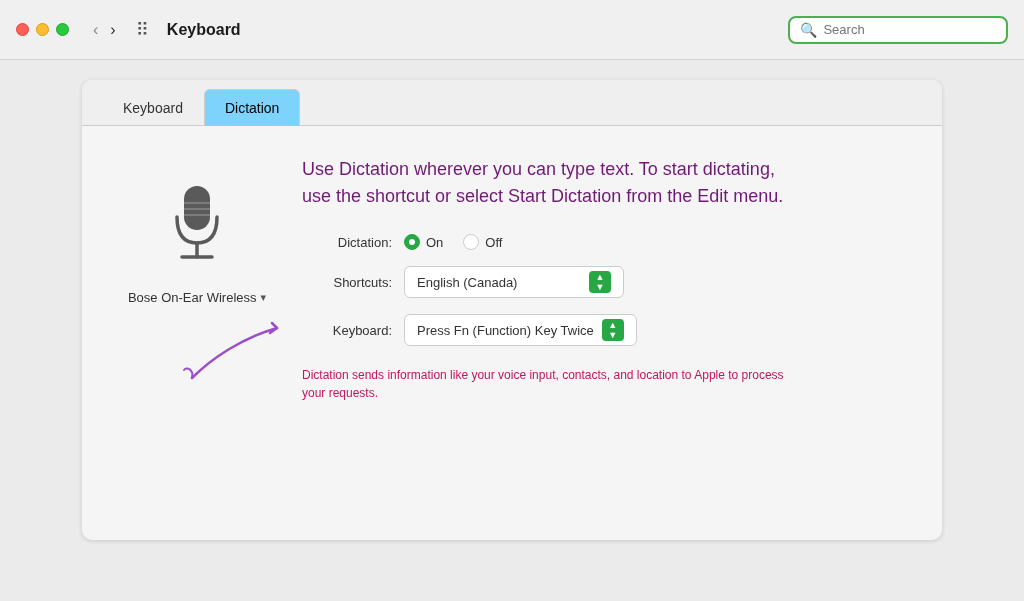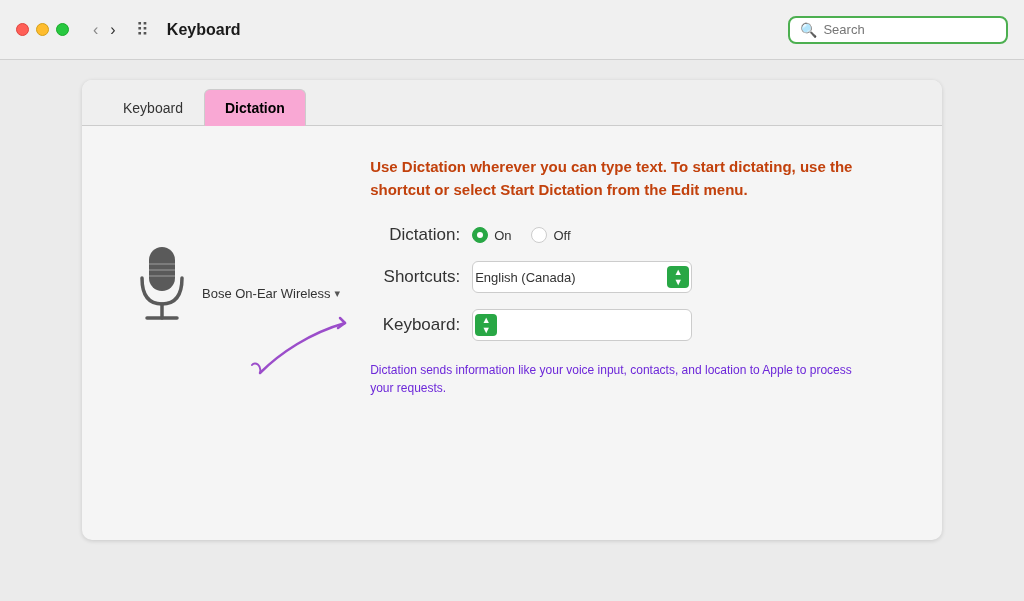--- a/index.html
+++ b/index.html
@@ -117,37 +117,37 @@
       cursor: pointer;
       border: 1px solid transparent;
       border-bottom: none;
       border-radius: 6px 6px 0 0;
       margin-top: 8px;
       background: transparent;
       position: relative;
       bottom: -1px;
     }
     .tab.active {
-      background: #f9a8d4;
+      background: #7dd3fc;
       border-color: #ccc;
-      font-weight: 700;
+      font-weight: 400;
       color: #000;
     }
 
     
     .panel-content {
       padding: 30px 40px;
       display: flex;
       gap: 30px;
     }
 
     
     .mic-section {
       display: flex;
-      flex-direction: row;
+      flex-direction: column;
       align-items: center;
       min-width: 150px;
       padding-top: 20px;
       position: relative;
     }
 
     .mic-icon {
       width: 80px;
       height: 100px;
       display: flex;
@@ -165,36 +165,35 @@
       cursor: pointer;
     }
     .mic-device-chevron { font-size: 11px; color: #555; }
 
     
     .settings-section {
       flex: 1;
     }
 
     .description-text {
-      font-size: 15px;
-      color: #c2410c;
+      font-size: 18px;
+      color: #701a75;
       line-height: 1.5;
       margin-bottom: 24px;
       max-width: 500px;
-      font-weight: bold;
     }
 
     .setting-row {
       display: flex;
       align-items: center;
       margin-bottom: 16px;
       gap: 12px;
     }
     .setting-label {
-      font-size: 17px;
+      font-size: 13px;
       color: #333;
       text-align: right;
       min-width: 90px;
     }
 
     
     .radio-group {
       display: flex;
       gap: 20px;
       align-items: center;
@@ -227,21 +226,21 @@
       color: #333;
     }
 
     
     .dropdown {
       display: flex;
       align-items: center;
       background: white;
       border: 1px solid #ccc;
       border-radius: 6px;
-      padding: 4px 2px;
+      padding: 4px 12px;
       gap: 8px;
       min-width: 220px;
       cursor: pointer;
     }
     .dropdown-text {
       flex: 1;
       font-size: 13px;
       color: #333;
     }
     .dropdown-stepper {
@@ -254,21 +253,21 @@
       align-items: center;
       justify-content: center;
       color: white;
       font-size: 9px;
       line-height: 1;
       gap: 1px;
     }
 
     .footer-text {
       font-size: 12px;
-      color: #6d28d9;
+      color: #be185d;
       line-height: 1.5;
       margin-top: 20px;
       max-width: 500px;
     }
 
     
     .mic-svg { width: 70px; height: 90px; }
   </style>
 </head>
 <body>
@@ -356,20 +355,21 @@
             <div class="dropdown-stepper">
               <span>▲</span>
               <span>▼</span>
             </div>
           </div>
         </div>
 
         <div class="setting-row">
           <span class="setting-label">Keyboard:</span>
           <div class="dropdown">
+            <span class="dropdown-text">Press Fn (Function) Key Twice</span>
             <div class="dropdown-stepper">
               <span>▲</span>
               <span>▼</span>
             </div>
           </div>
         </div>
 
         <p class="footer-text">Dictation sends information like your voice input, contacts, and location to Apple to process your requests.</p>
       </div>
 

